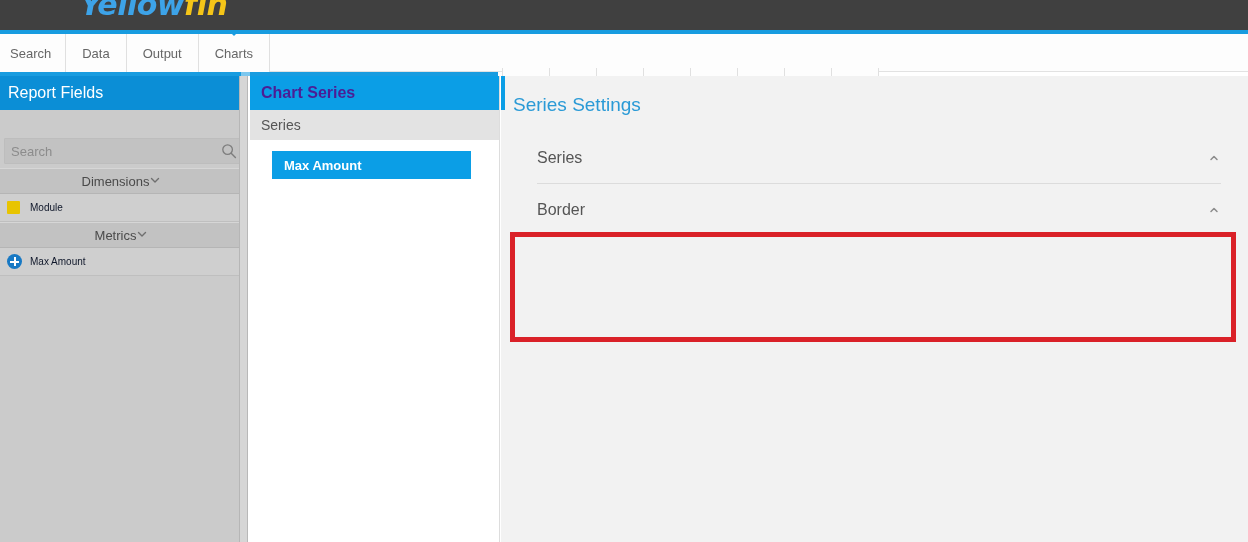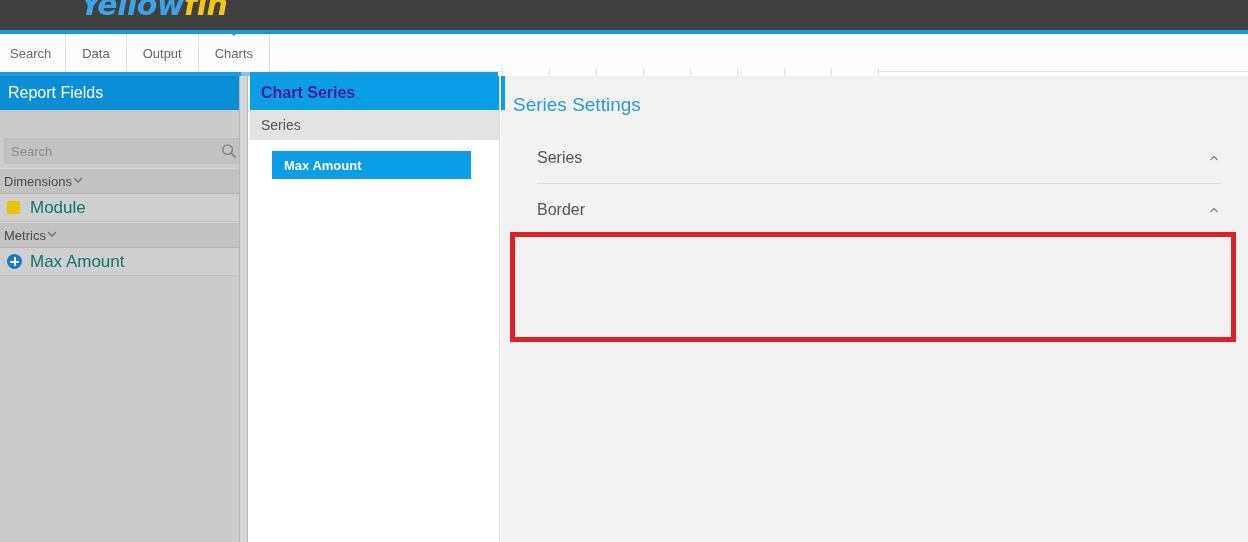--- a/index.html
+++ b/index.html
@@ -184,36 +184,36 @@
   .search-box input::placeholder { color: #8c8c8c; }
   .search-ico { width: 26px; display:flex; align-items:center; justify-content:center; }
 
   .group-header {
     height: 26px;
     background: #c2c2c2;
     border-top: 1px solid #d6d6d6;
     border-bottom: 1px solid #b5b5b5;
     display: flex;
     align-items: center;
-    justify-content: flex-start;
+    justify-content: center;
     padding: 0 8px 0 4px;
     font-size: 13px;
     color: #4a4a4a;
     box-sizing: border-box;
     cursor: pointer;
   }
   .field-row {
     height: 28px;
     background: #cfcfcf;
     border-bottom: 1px solid #bfbfbf;
     display: flex;
     align-items: center;
     padding-left: 7px;
-    font-size: 17px;
-    color: #0f766e;
+    font-size: 10px;
+    color: #0f172a;
     box-sizing: border-box;
     cursor: pointer;
   }
   .swatch {
     width: 13px; height: 13px;
     background: #e8c400;
     margin-right: 10px;
     border-radius: 1px;
     flex: none;
   }

